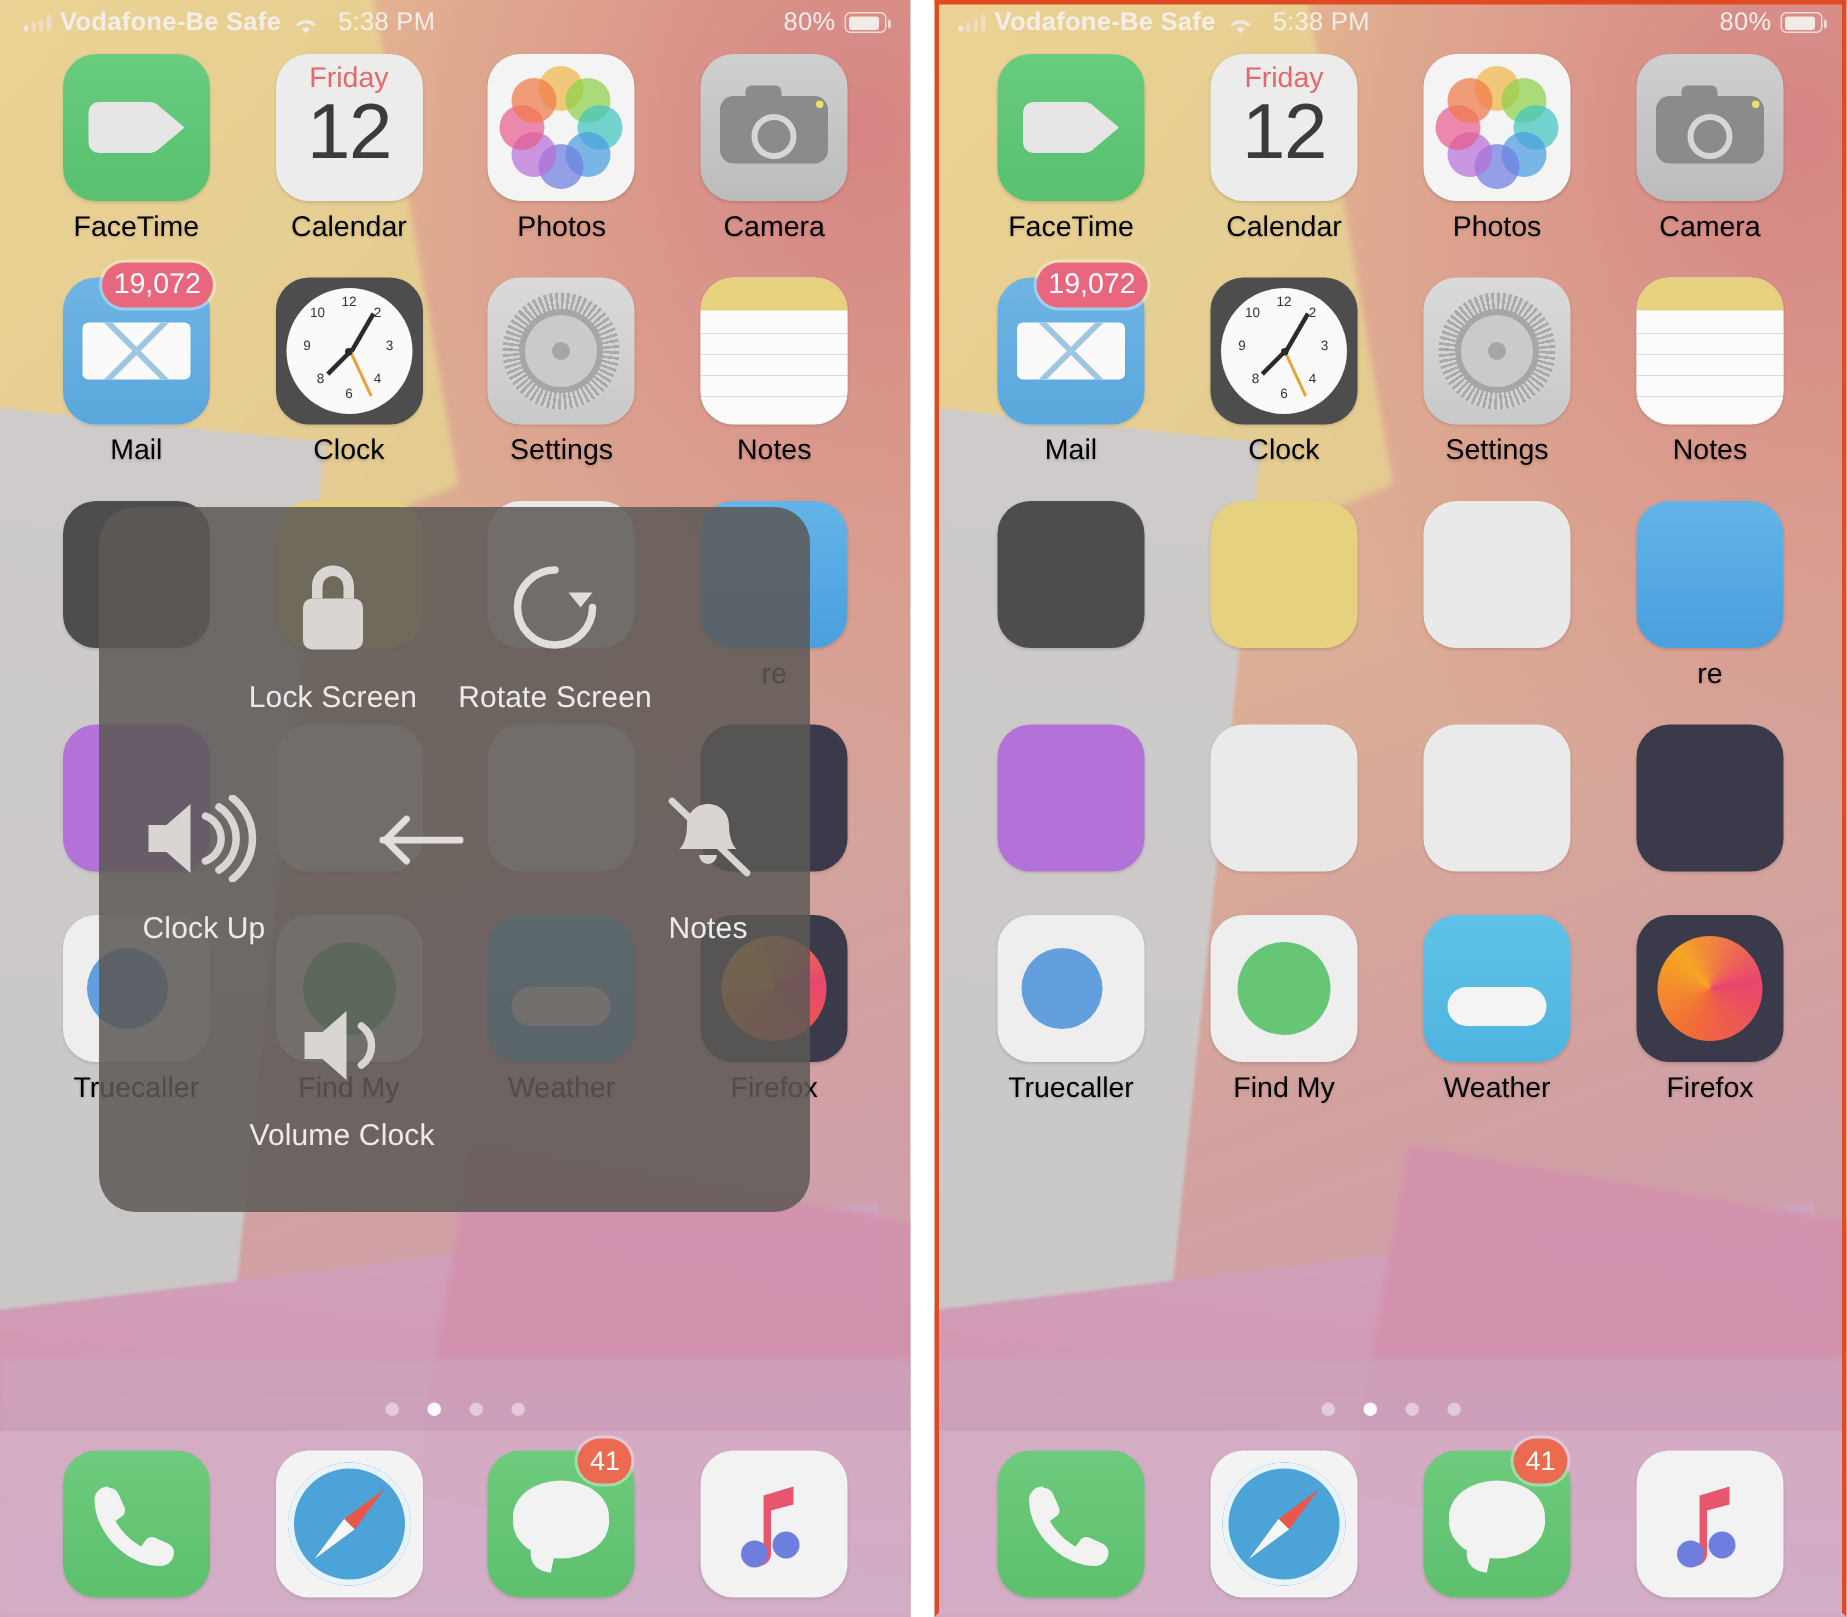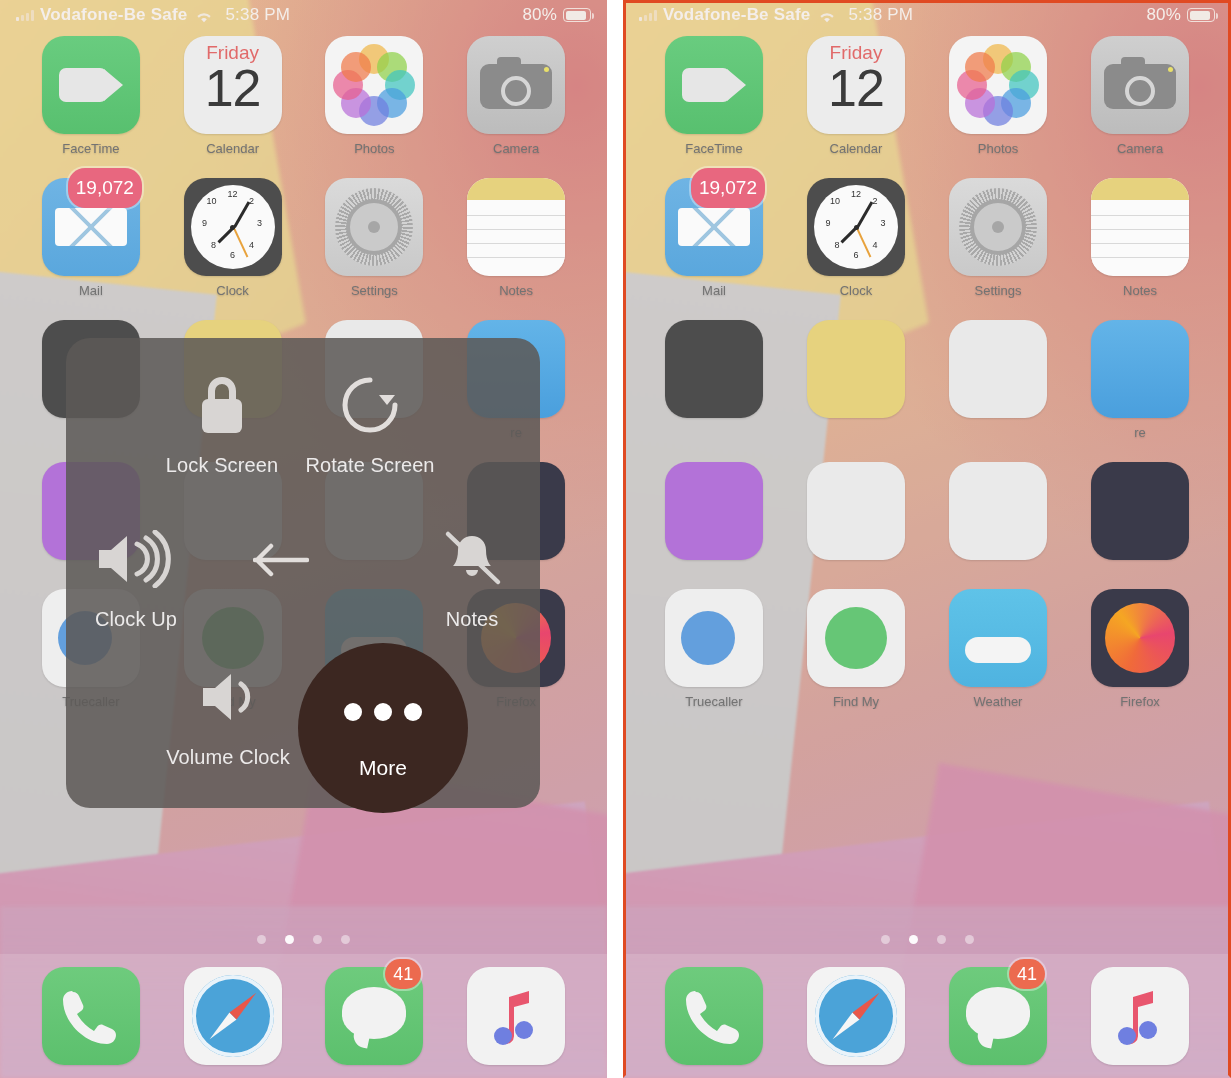--- a/index.html
+++ b/index.html
@@ -99,28 +99,28 @@
     padding:0 20px;
   }
   .row{ display:flex; }
   .cell{ width:100%; flex:1 1 0; text-align:center; }
   .icon{
     width:98px; height:98px; margin:0 auto; border-radius:22px;
     position:relative; overflow:hidden;
     box-shadow:0 1px 2px rgba(0,0,0,.12);
   }
   .label{
-    margin-top:7px; font-size:13px; color:#737373;
+    margin-top:7px; font-size:19px; color:#000000;
     text-shadow:0 1px 2px rgba(0,0,0,.18);
     white-space:nowrap; overflow:hidden;
   }
   .cellwrap{ margin-bottom:22px; }
   .badge{
     position:absolute; top:-10px; right:-2px;
-    min-width:34px; height:40px; border-radius:17px;
+    min-width:34px; height:30px; border-radius:17px;
     background:#e8677f; color:#fff; font-size:19px;
     display:flex; align-items:center; justify-content:center;
     padding:0 8px; box-shadow:0 0 0 2px rgba(255,255,255,.35);
     z-index:4;
   }
   .iconhost{ position:relative; width:98px; margin:0 auto; }
 
   
   .ic-facetime{ background:linear-gradient(180deg,#69cc7f,#58c06f); }
   .ic-facetime .cam{
@@ -588,30 +588,20 @@
         <div class="at-item" style="left:84px;top:320px">
           <div class="at-ico">
             <svg width="62" height="54" viewBox="0 0 62 54">
                 <path d="M6 18h12L34 4v46L18 36H6z" fill="#d8d5d3"></path>
                 <path d="M44 14a16 16 0 0 1 0 26" fill="none" stroke="#d8d5d3" stroke-width="5" stroke-linecap="round"></path>
               </svg>
           </div>
           <div class="at-label">Volume Clock</div>
         </div>
 
-        <div class="hl" style="left:232px;top:305px">
-          <div class="at-ico">
-            <svg width="86" height="20" viewBox="0 0 86 20">
-                <circle cx="13" cy="10" r="9" fill="#fff"></circle>
-                <circle cx="43" cy="10" r="9" fill="#fff"></circle>
-                <circle cx="73" cy="10" r="9" fill="#fff"></circle>
-              </svg>
-          </div>
-          <div class="at-label">More</div>
-        </div>
       </div>
     </div>
   </div>
 
   <div class="phone right">
     <div class="wall">
       <div class="g1"></div>
         <div class="yellow"></div>
         <div class="grey"></div>
       <div class="pink"></div>

